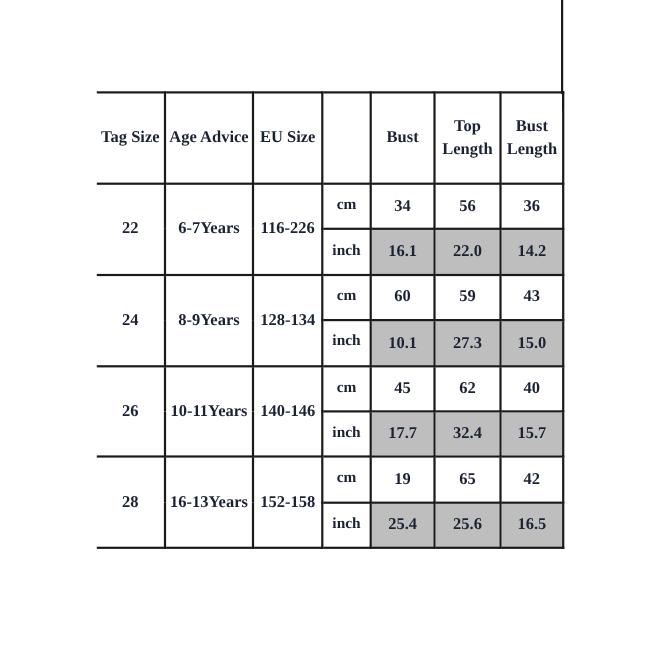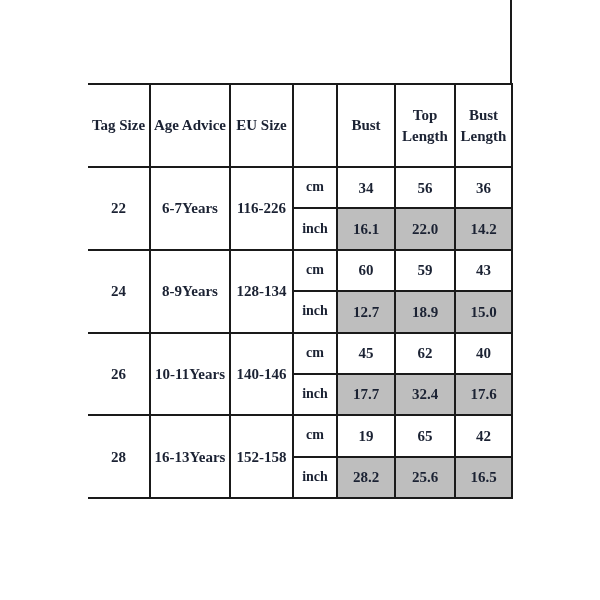--- a/index.html
+++ b/index.html
@@ -123,52 +123,52 @@
       <td class="first-col" rowspan="2">24</td>
       <td rowspan="2">8-9Years</td>
       <td rowspan="2">128-134</td>
       <td class="unit-cell">cm</td>
       <td>60</td>
       <td>59</td>
       <td>43</td>
     </tr>
     <tr>
       <td class="unit-cell">inch</td>
-      <td class="gray">12.7</td>
-      <td class="gray">18.9</td>
+      <td class="gray">10.1</td>
+      <td class="gray">27.3</td>
       <td class="gray">15.0</td>
     </tr>
 
     <tr>
       <td class="first-col" rowspan="2">26</td>
       <td rowspan="2">10-11Years</td>
       <td rowspan="2">140-146</td>
       <td class="unit-cell">cm</td>
       <td>45</td>
       <td>62</td>
       <td>40</td>
     </tr>
     <tr>
       <td class="unit-cell">inch</td>
       <td class="gray">17.7</td>
       <td class="gray">32.4</td>
-      <td class="gray">17.6</td>
+      <td class="gray">15.7</td>
     </tr>
 
     <tr>
       <td class="first-col" rowspan="2">28</td>
       <td rowspan="2">16-13Years</td>
       <td rowspan="2">152-158</td>
       <td class="unit-cell">cm</td>
       <td>19</td>
       <td>65</td>
       <td>42</td>
     </tr>
     <tr>
       <td class="unit-cell">inch</td>
-      <td class="gray">28.2</td>
+      <td class="gray">25.4</td>
       <td class="gray">25.6</td>
       <td class="gray">16.5</td>
     </tr>
 
   </tbody>
     </table>
 </div>
 
 </body></html>

